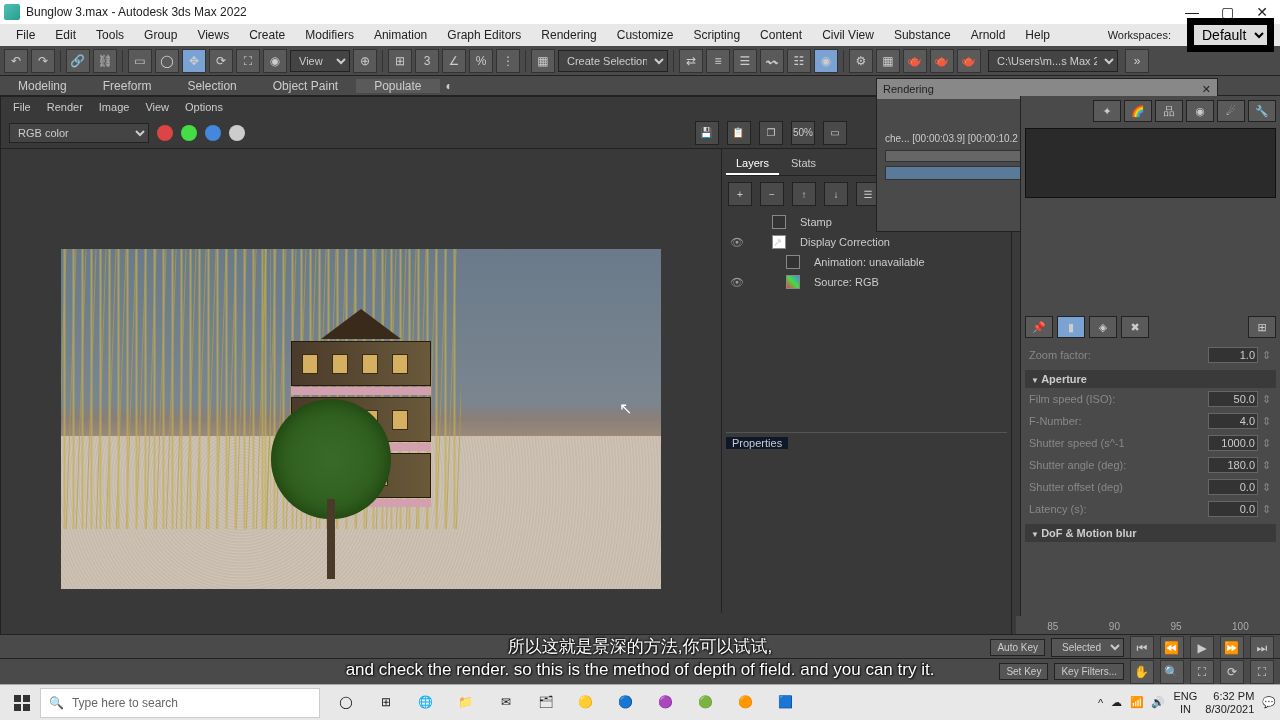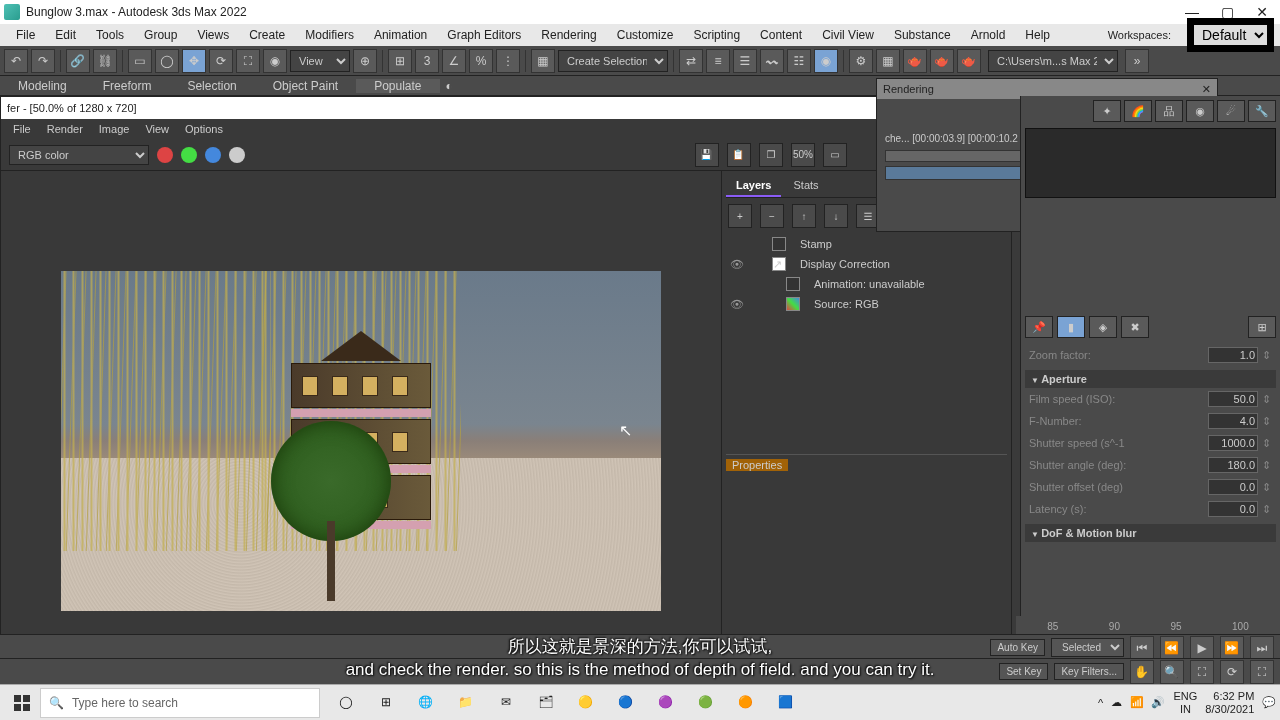--- a/index.html
+++ b/index.html
@@ -54,21 +54,21 @@
 .tree1 { position:absolute; left:200px; top:150px; width:140px; height:180px; }
 .canopy { width:120px;height:120px;border-radius:50%;background:radial-gradient(circle,#3a6a2a,#2a5a1a);position:absolute;top:0;left:10px;box-shadow:inset 0 0 20px #1a3a0a; }
 .trunk { width:8px;height:80px;background:#4a3a2a;position:absolute;bottom:0;left:66px; }
 .willow { position:absolute; top:0; width:220px; height:280px; background:repeating-linear-gradient(90deg,transparent 0,transparent 3px,#c4b050 4px,#c4b050 5px,transparent 6px,transparent 9px),repeating-linear-gradient(92deg,transparent 0,transparent 4px,#b4a040 5px,transparent 6px,transparent 10px); opacity:0.7; }
 .cursor { position:absolute; top:250px; left:618px; font-size:16px; color:#fff; pointer-events:none; }
 
 
 .rside { width:290px; background:#393939; border-left:1px solid #222; padding:4px; font-size:11px; color:#ccc; }
 .rside .tabs { display:flex; gap:2px; border-bottom:1px solid #222; }
 .rside .tabs span { padding:4px 10px; cursor:pointer; }
-.rside .tabs span.active { color:#fff; border-bottom:2px solid #8b5cf6; font-weight:bold; }
+.rside .tabs span.active { color:#fff; border-bottom:2px solid #ffffff; font-weight:normal; }
 .rside .tools { display:flex; gap:8px; padding:6px 2px; }
 .layerrow { display:flex; align-items:center; gap:14px; padding:3px 4px; cursor:pointer; }
 .layerrow .eye { width:14px; text-align:center; color:#999; }
 .layerrow .box { width:14px;height:14px;border:1px solid #888;background:#333; }
 .props { margin-top:140px; border-top:1px solid #555; padding-top:4px; }
 
 
 .progpanel { position:absolute; right:62px; top:78px; width:342px; background:#4a4a4a; border:1px solid #222; font-size:11px; color:#ccc; }
 .progpanel .phead { height:20px; background:#888; display:flex; align-items:center; padding:0 6px; color:#222; }
 .progpanel .phead .px { margin-left:auto; cursor:pointer; }
@@ -190,28 +190,20 @@
 <div class="ribbontabs">
   <span>Modeling</span>
   <span>Freeform</span>
   <span>Selection</span>
   <span>Object Paint</span>
   <span class="active">Populate</span>
   <span style="padding:0 6px">◐</span>
 </div>
 
 <div class="renderwin">
-  <div class="rtitle">
-    <span>fer - [50.0% of 1280 x 720]</span>
-    <div class="wctl">
-      <span>—</span>
-      <span>▢</span>
-      <span>✕</span>
-    </div>
-  </div>
   <div class="rmenu">
     <span>File</span>
     <span>Render</span>
     <span>Image</span>
     <span>View</span>
     <span>Options</span>
   </div>
   <div class="rtool">
     <select class="colorsel"><option>RGB color</option></select>
     <div class="cdot" style="background:#d44"></div>
@@ -293,21 +285,21 @@
       <div class="layerrow">
           <span class="eye"></span>
           <span class="box" style="margin-left:28px"></span>
           <span>Animation: unavailable</span>
         </div>
       <div class="layerrow">
           <span class="eye">👁</span>
           <span class="box" style="margin-left:28px;background:linear-gradient(45deg,#d44,#4d4,#48d)"></span>
           <span>Source: RGB</span>
         </div>
-      <div class="props"><span style="background:#a16207;padding:0 6px">Properties</span></div>
+      <div class="props"><span style="background:#0f172a;padding:0 6px">Properties</span></div>
     </div>
   </div>
 </div>
 
 <div class="progpanel">
   <div class="phead">
     <span>Rendering</span>
     <span class="px">✕</span>
   </div>
   <div class="pbtns">

